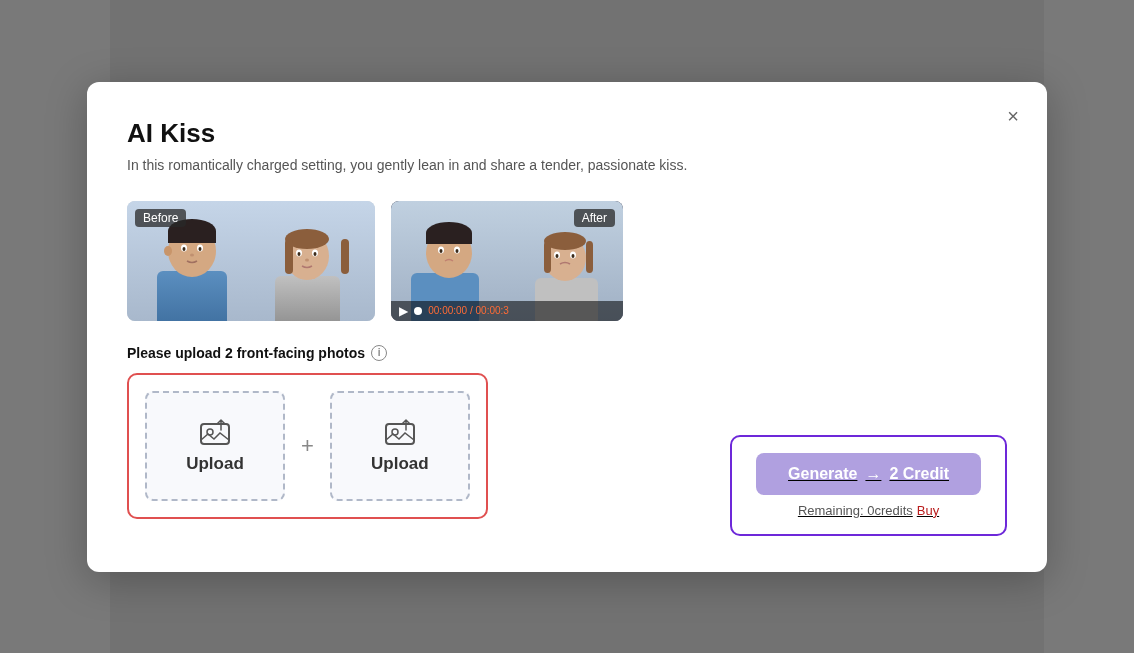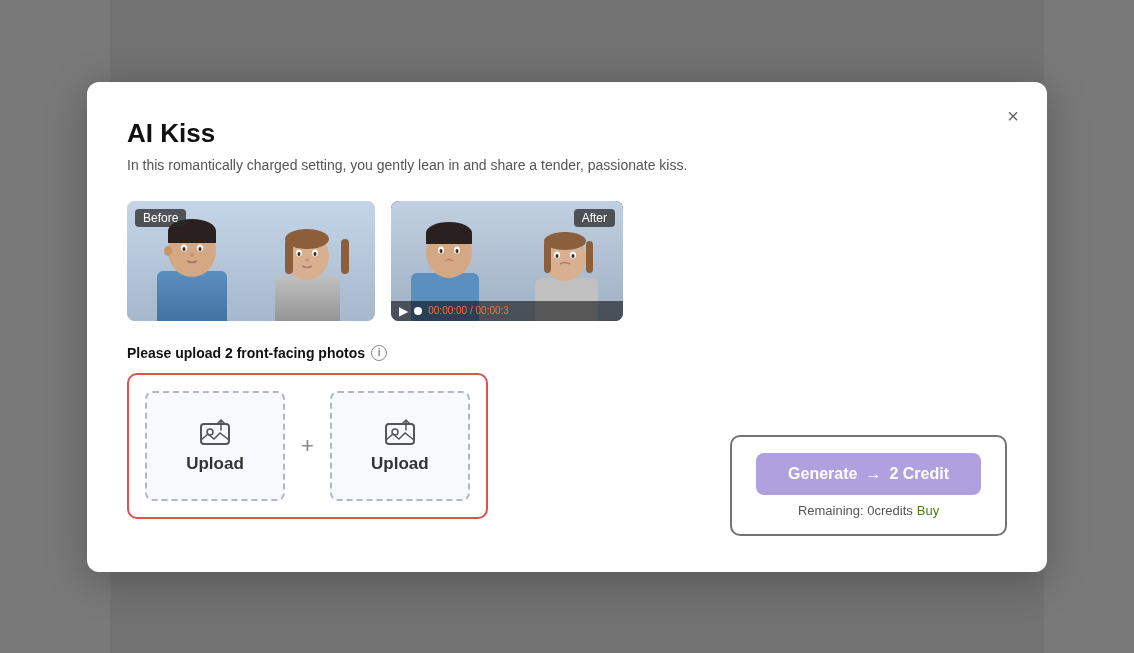--- a/index.html
+++ b/index.html
@@ -210,23 +210,24 @@
 
     
     .action-area {
       position: absolute;
       bottom: 36px;
       right: 40px;
       display: flex;
       flex-direction: column;
       align-items: center;
       gap: 8px;
-      border: 2px solid #737373;
+      border: 2px solid #6d28d9;
       border-radius: 10px;
       padding: 16px 24px;
+      text-decoration: underline;
     }
 
     .generate-btn {
       background: #b0a0e0;
       color: #fff;
       border: none;
       border-radius: 8px;
       padding: 12px 32px;
       font-size: 16px;
       font-weight: 600;
@@ -239,21 +240,21 @@
 
     .remaining-text {
       font-size: 13px;
       color: #555;
       display: flex;
       align-items: flex-end;
       gap: 4px;
     }
 
     .buy-link {
-      color: #4d7c0f;
+      color: #b91c1c;
       text-decoration: none;
       font-weight: 500;
       cursor: pointer;
     }
 
     
     .bg-panel-left {
       position: absolute;
       left: 0;
       top: 0;

